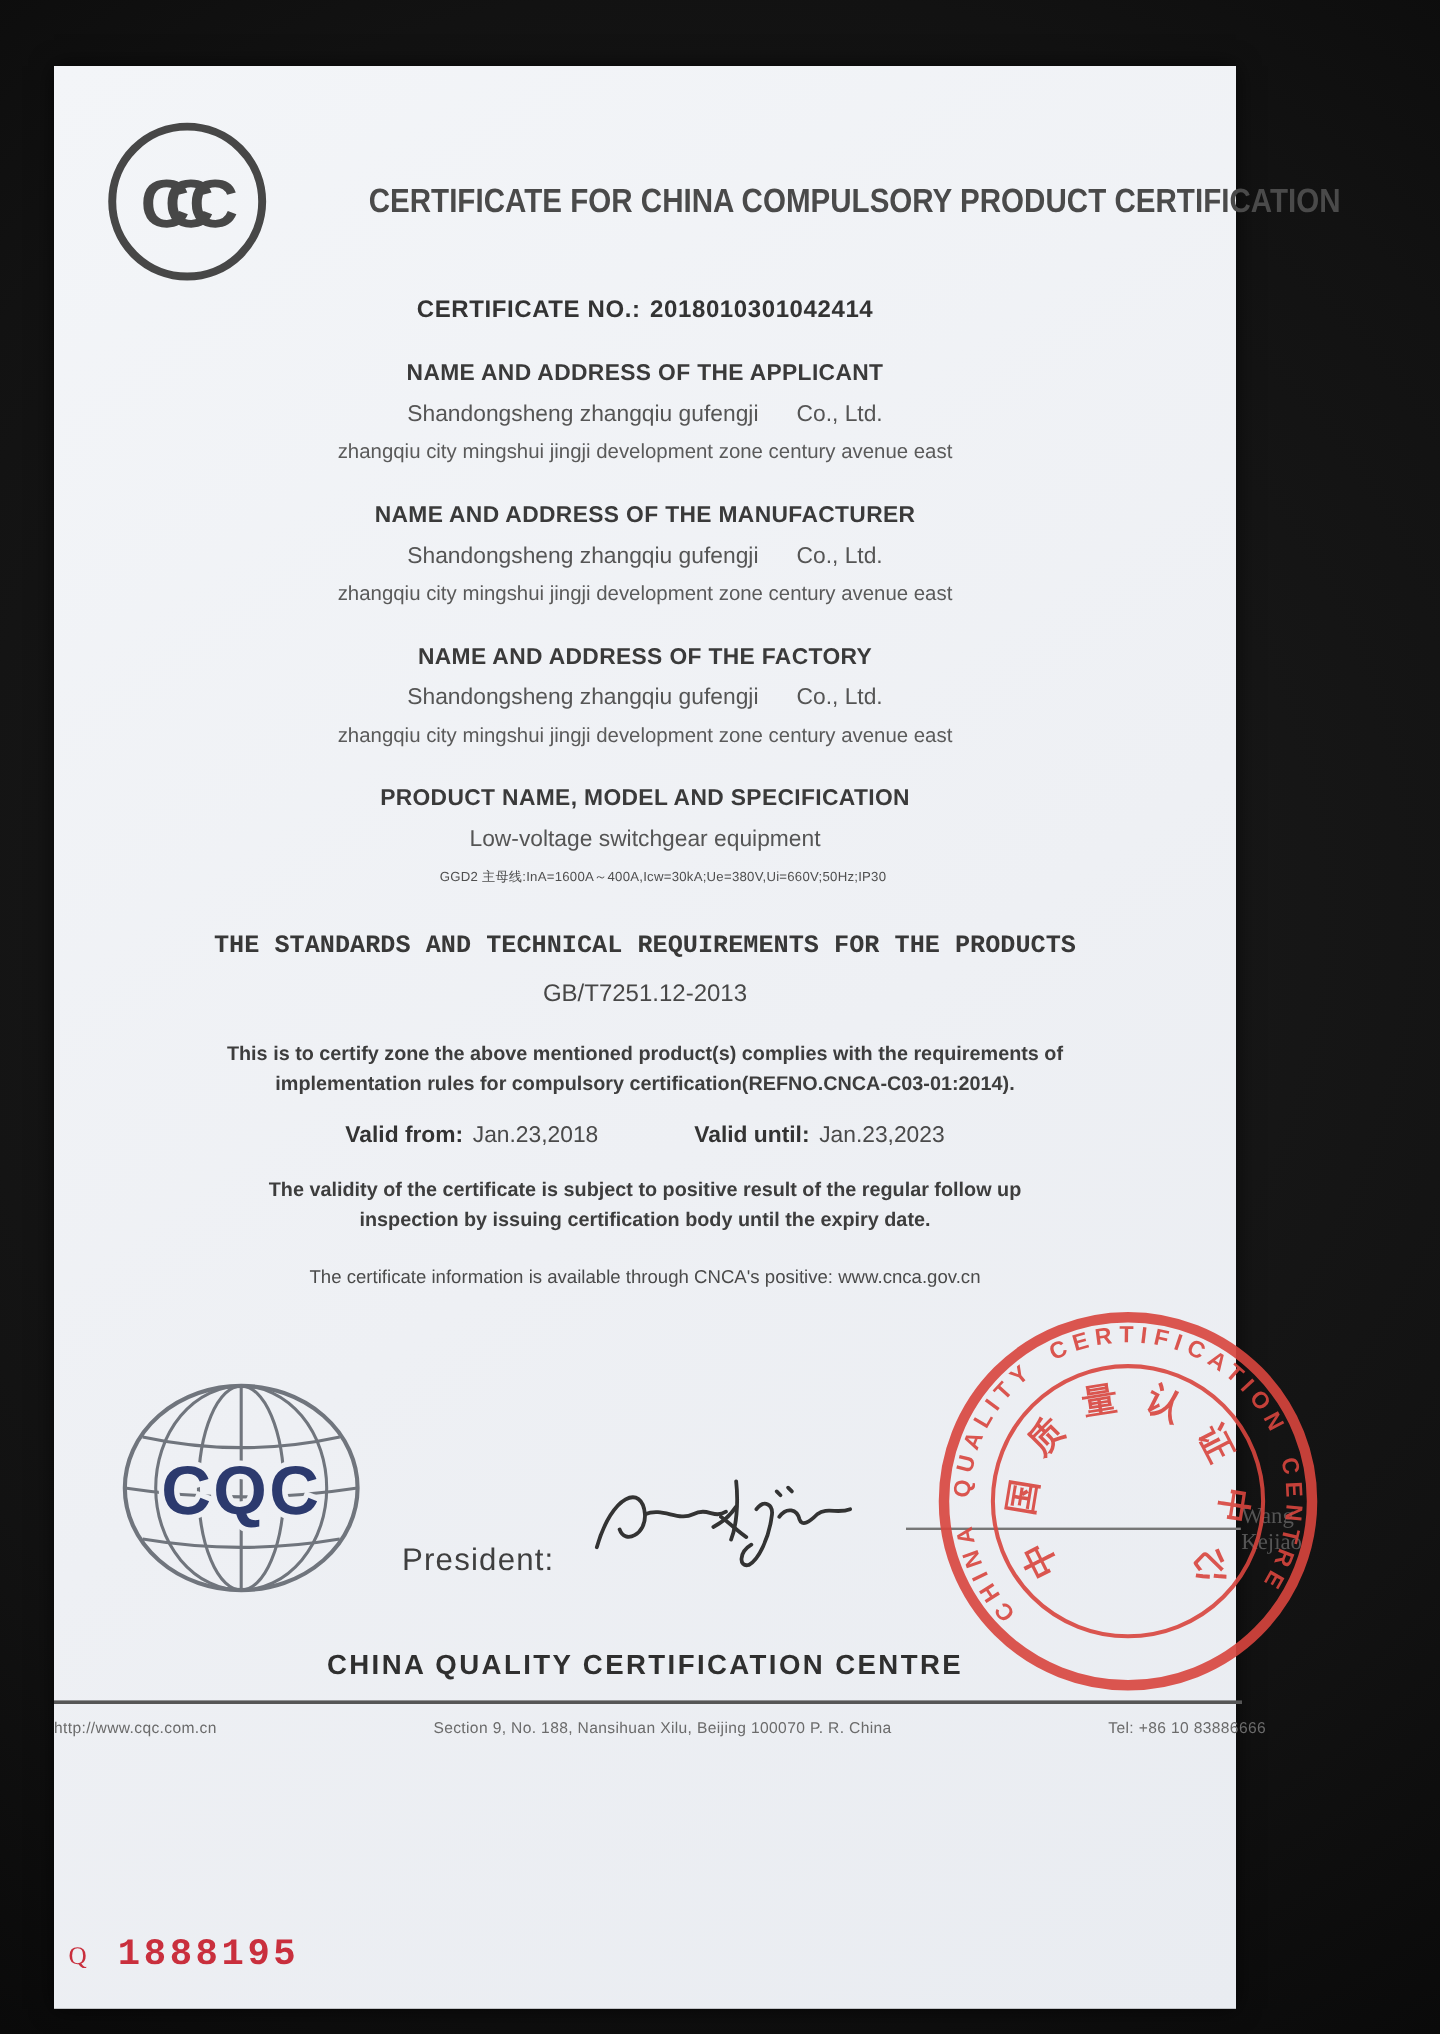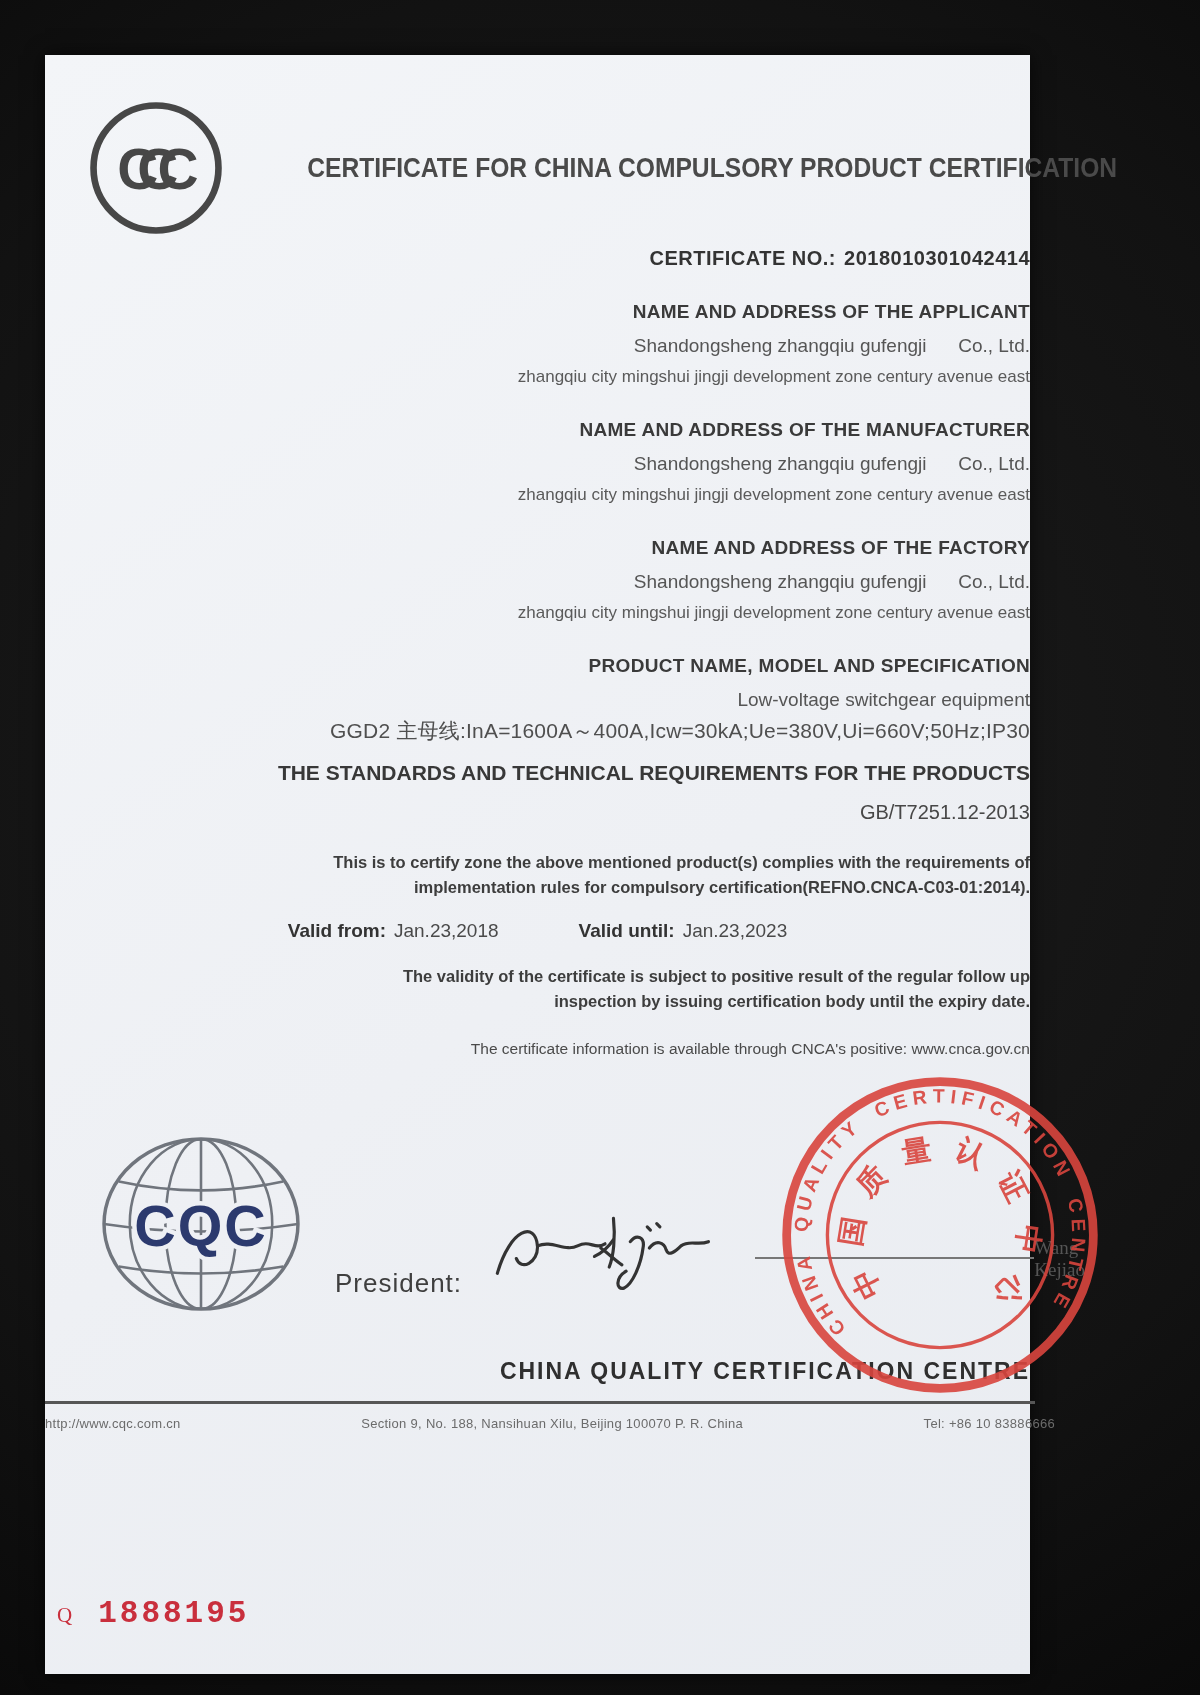--- a/index.html
+++ b/index.html
@@ -14,37 +14,37 @@
     background:radial-gradient(circle at 50% 45%, #1d1d1d 0%, #121212 70%, #0a0a0a 100%);
   }
   .paper{
     position:absolute;left:45px;top:55px;width:985px;height:1619px;
     background:linear-gradient(145deg,#f3f5f8 0%,#eef0f4 55%,#e9ecf1 100%);
     box-shadow:0 0 18px rgba(0,0,0,.65);
     box-sizing:border-box;
     padding:42px 0 20px 0;
     color:#3c3c3c;
   }
-  .c{text-align:right;}
+  .c{text-align:center;}
   
   .hdr{display:flex;align-items:center;padding:0 40px;gap:25px;height:142px;}
   .ccc-wrap{width:142px;height:142px;flex:0 0 auto;}
   .title{
     flex:1;text-align:center;
     font-size:28px;font-weight:700;color:#4a4a4a;letter-spacing:0;
   }
   .title>span{display:inline-block;transform:scaleX(.88);white-space:nowrap;}
   .certno{margin-top:8px;font-size:20px;font-weight:700;color:#333;letter-spacing:.5px;}
   .certno .gap{display:inline-block;width:8px;}
   
   .sec-heading{margin-top:30px;font-size:19px;font-weight:700;color:#3a3a3a;letter-spacing:.3px;line-height:24px;}
   .sec-name{margin-top:10px;font-size:19px;color:#555;line-height:24px;}
   .sec-addr{margin-top:8px;font-size:17px;color:#5a5a5a;line-height:22px;}
-  .spec-line{margin-top:8px;font-size:21px;color:#4f4f4f;line-height:22px;letter-spacing:.2px;margin-left:30px;}
-  .std-heading{margin-top:18px;font-size:21px;font-weight:700;color:#383838;line-height:26px;}
+  .spec-line{margin-top:8px;font-size:11px;color:#4f4f4f;line-height:22px;letter-spacing:.2px;margin-left:30px;}
+  .std-heading{margin-top:34px;font-size:21px;font-weight:700;color:#383838;line-height:26px;font-family:Liberation Mono, monospace;}
   .std-value{margin-top:14px;font-size:20px;color:#474747;line-height:24px;}
   .certify{margin-top:26px;font-size:16.5px;font-weight:700;color:#3d3d3d;line-height:25px;}
   .valid-row{margin-top:20px;display:flex;justify-content:center;gap:80px;font-size:19px;color:#4a4a4a;}
   .valid-row b{font-weight:700;color:#333;margin-right:8px;}
   .vnote{margin-top:22px;font-size:16.5px;font-weight:700;color:#3d3d3d;line-height:25px;}
   .cnca{margin-top:24px;font-size:15.5px;color:#4a4a4a;line-height:22px;}
   
   .sig-area{position:relative;height:250px;margin-top:30px;}
   .cqc-wrap{position:absolute;left:52px;top:40px;width:208px;height:188px;}
   .sig-row{position:absolute;left:290px;top:120px;display:flex;align-items:flex-end;gap:14px;}

